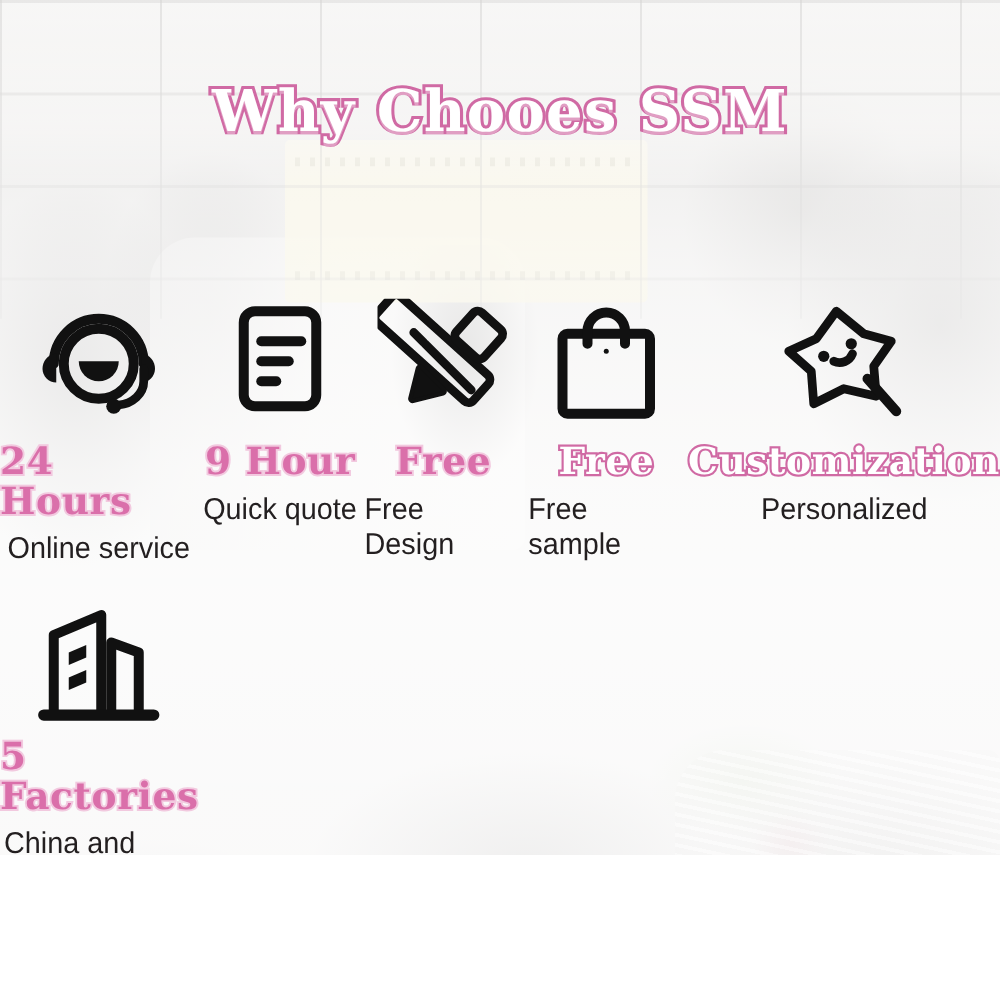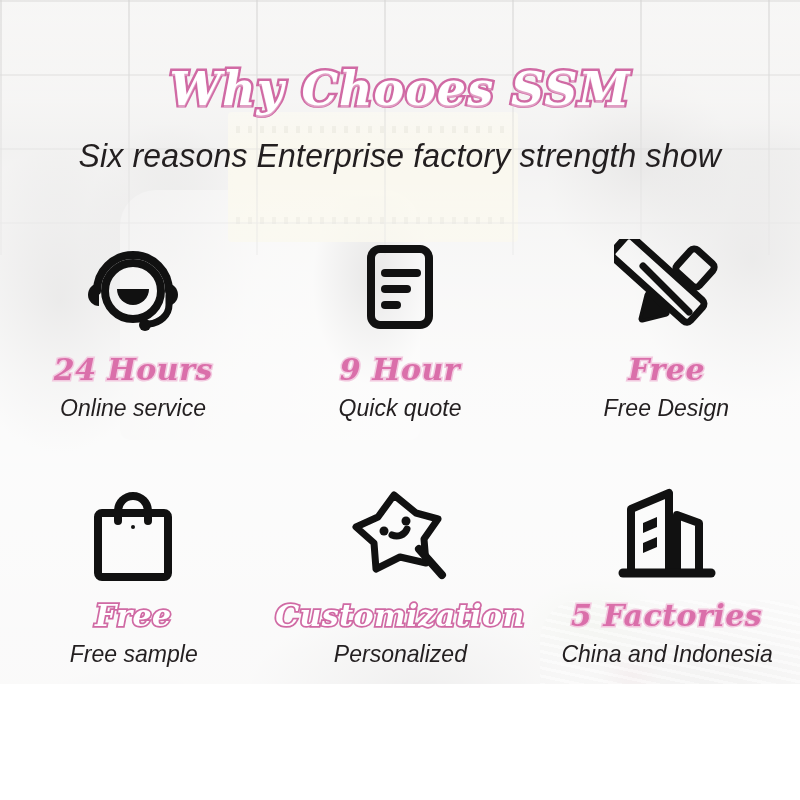--- a/index.html
+++ b/index.html
@@ -6,21 +6,20 @@
   html, body {
     width:800px; height:800px;
     font-family:"Liberation Sans", sans-serif;
     overflow:hidden;
   }
   #poster {
     position:relative;
     width:800px; height:684px;
     background:#f2f2f2;
     overflow:hidden;
-    font-style:italic;
   }
 
   
   .bg-layer { position:absolute; inset:0; }
 
   .bg-base {
     background:
       linear-gradient(180deg,#d8d6d4 0%, #cfcdcb 22%, #dedcda 48%, #e9e8e7 70%, #e3e1e0 100%);
   }
   
@@ -115,23 +114,23 @@
     letter-spacing:.2px;
     transform:scaleX(.94);
     display:inline-block;
   }
 
   
   .grid {
     position:absolute; left:0; top:232px;
     width:800px;
     display:grid;
-    grid-template-columns:repeat(3,1fr);
+    grid-template-columns:repeat(5,1fr);
     grid-template-rows:repeat(2,226px);
-    row-gap:20px;
+    row-gap:28px;
   }
   .cell {
     display:flex; flex-direction:column;
     align-items:center; justify-content:flex-start;
   }
   .icon-box {
     height:118px;
     display:flex; align-items:center; justify-content:center;
   }
   .icon-box svg { display:block; }
@@ -176,23 +175,20 @@
   <div class="bg-roller"></div>
   <div class="bg-green"></div>
   <div class="bg-red"></div>
   <div class="bg-cables"></div>
   <div class="bg-layer bg-windows"></div>
   <div class="bg-layer bg-wash"></div>
 
   <div class="headline-wrap">
     <div class="headline">Why Chooes SSM</div>
   </div>
-  <div class="subhead-wrap">
-    <div class="subhead">Six reasons Enterprise factory strength show</div>
-  </div>
 
   <div class="grid">
 
     <div class="cell">
       <div class="icon-box">
         <svg width="104" height="104" viewBox="0 0 104 104" fill="none">
           <path d="M16 52a36 36 0 0 1 72 0" stroke="#111" stroke-width="8" stroke-linecap="round"></path>
           <circle cx="52" cy="52" r="28" stroke="#111" stroke-width="8"></circle>
           <path d="M36 50a16 16 0 0 0 32 0z" fill="#111"></path>
           <path d="M17 44c-6 1-10 6-10 12s5 11 11 11V44z" fill="#111"></path>

